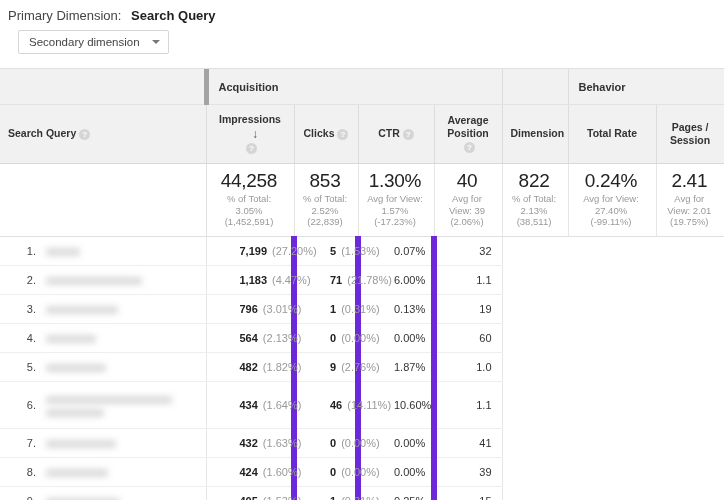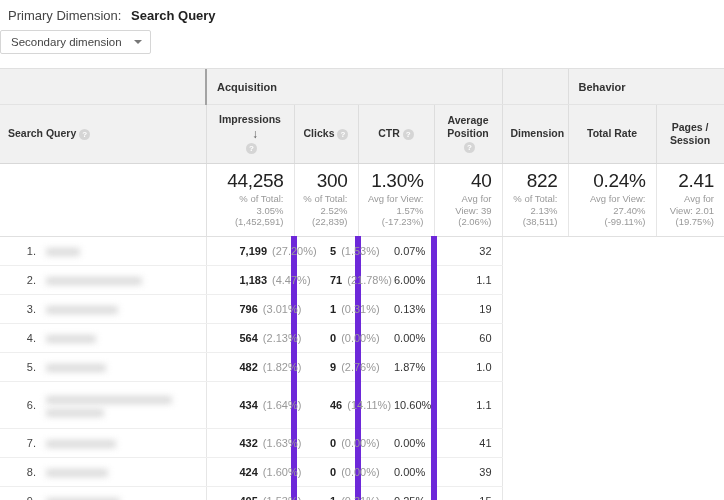--- a/index.html
+++ b/index.html
@@ -28,20 +28,21 @@
   .topbar .pd-label { color: #444; }
   .topbar .pd-value {
     font-weight: bold;
     color: #222;
     margin-left: 6px;
   }
 
   
   .controlbar {
     height: 30px;
+    padding-left: 18px;
     box-sizing: border-box;
     position: relative;
   }
   .sd-button {
     display: inline-flex;
     align-items: center;
     height: 24px;
     padding: 0 8px 0 10px;
     border: 1px solid #d6d6d6;
     border-radius: 2px;
@@ -82,21 +83,21 @@
     font-weight: bold;
     color: #333;
     vertical-align: middle;
     border-bottom: 1px solid #e3e3e3;
   }
   th.dimgroup {
     background: #f1f1f1;
     border-right: 1px solid #dddddd;
   }
   th.acqgroup {
-    border-left: 2px solid #a3a3a3;
+    border-left: 5px solid #a3a3a3;
     border-right: 1px solid #dddddd;
   }
   th.behgroup {
     border-left: 1px solid #dddddd;
   }
   th.spacergroup { background: #f1f1f1; }
 
   
   tr.metricrow th {
     background: #f1f1f1;
@@ -147,21 +148,21 @@
     border-right: 1px solid #dddddd;
     margin-top: 12px;
   }
 
   
   tr.totals td {
     background: #ffffff;
     height: 56px;
     padding: 6px 10px 8px 8px;
     vertical-align: top;
-    text-align: right;
+    text-align: center;
     border-bottom: 1px solid #e0e0e0;
     border-right: 1px solid #e6e6e6;
     margin-top: 24px;
   }
   tr.totals td.dimcell {
     border-right: 1px solid #e0e0e0;
   }
   tr.totals td.blankcell { border-right: none; }
   .big-num {
     display: block;
@@ -328,21 +329,21 @@
 
     <tr class="totals">
       <td class="dimcell"></td>
 
       <td>
         <span class="big-num">44,258</span>
         <span class="sub-num">% of Total: 3.05% (1,452,591)</span>
       </td>
 
       <td>
-        <span class="big-num">300</span>
+        <span class="big-num">853</span>
         <span class="sub-num">% of Total: 2.52% (22,839)</span>
       </td>
 
       <td>
         <span class="big-num">1.30%</span>
         <span class="sub-num">Avg for View: 1.57% (-17.23%)</span>
       </td>
 
       <td>
         <span class="big-num">40</span>

